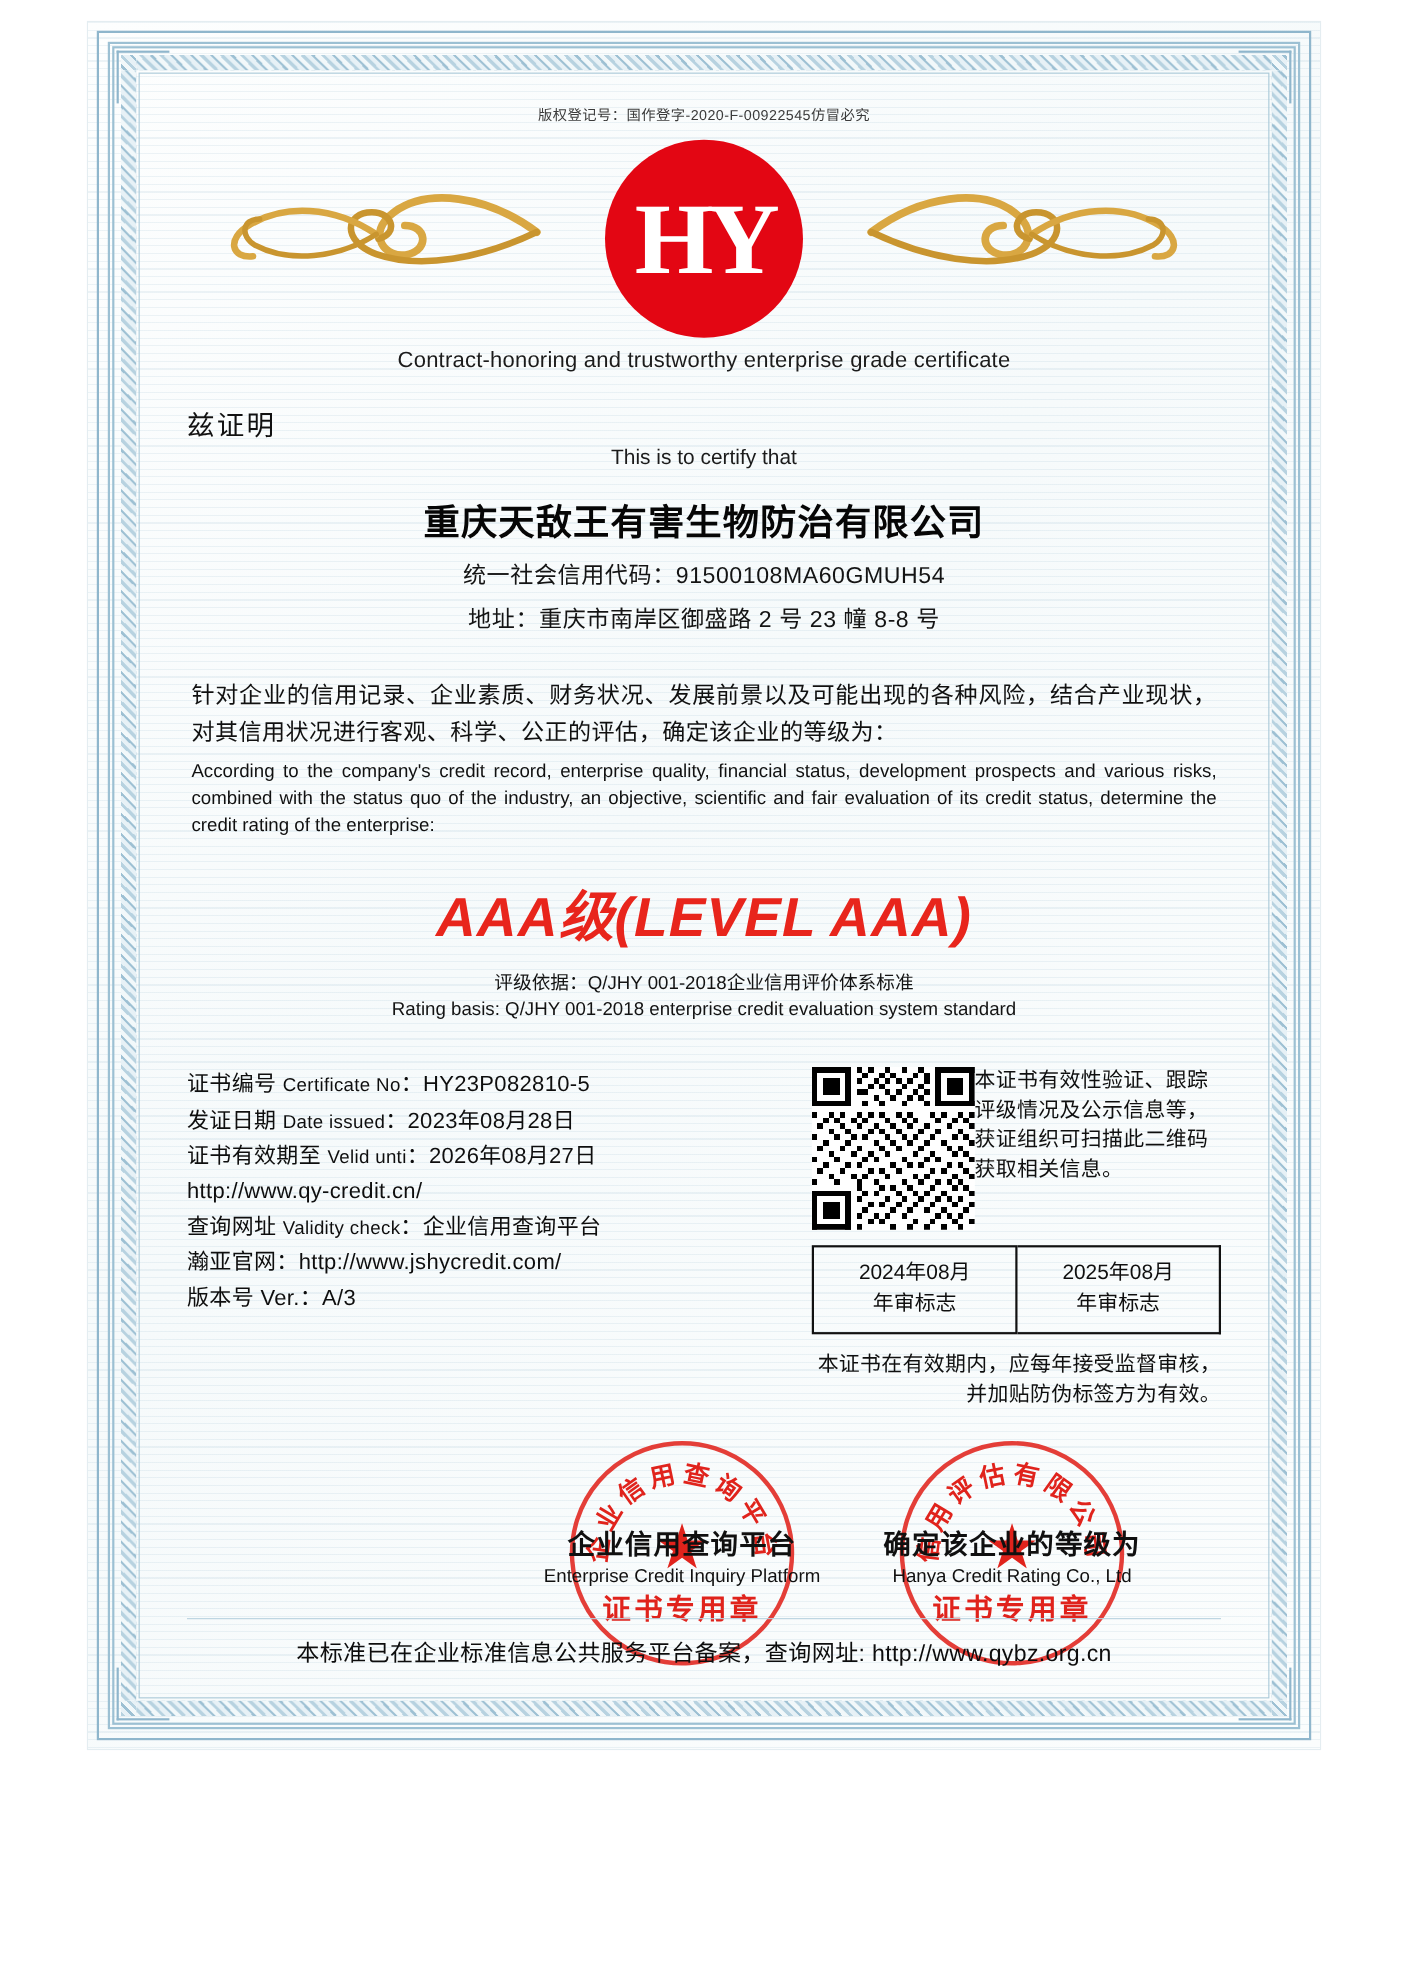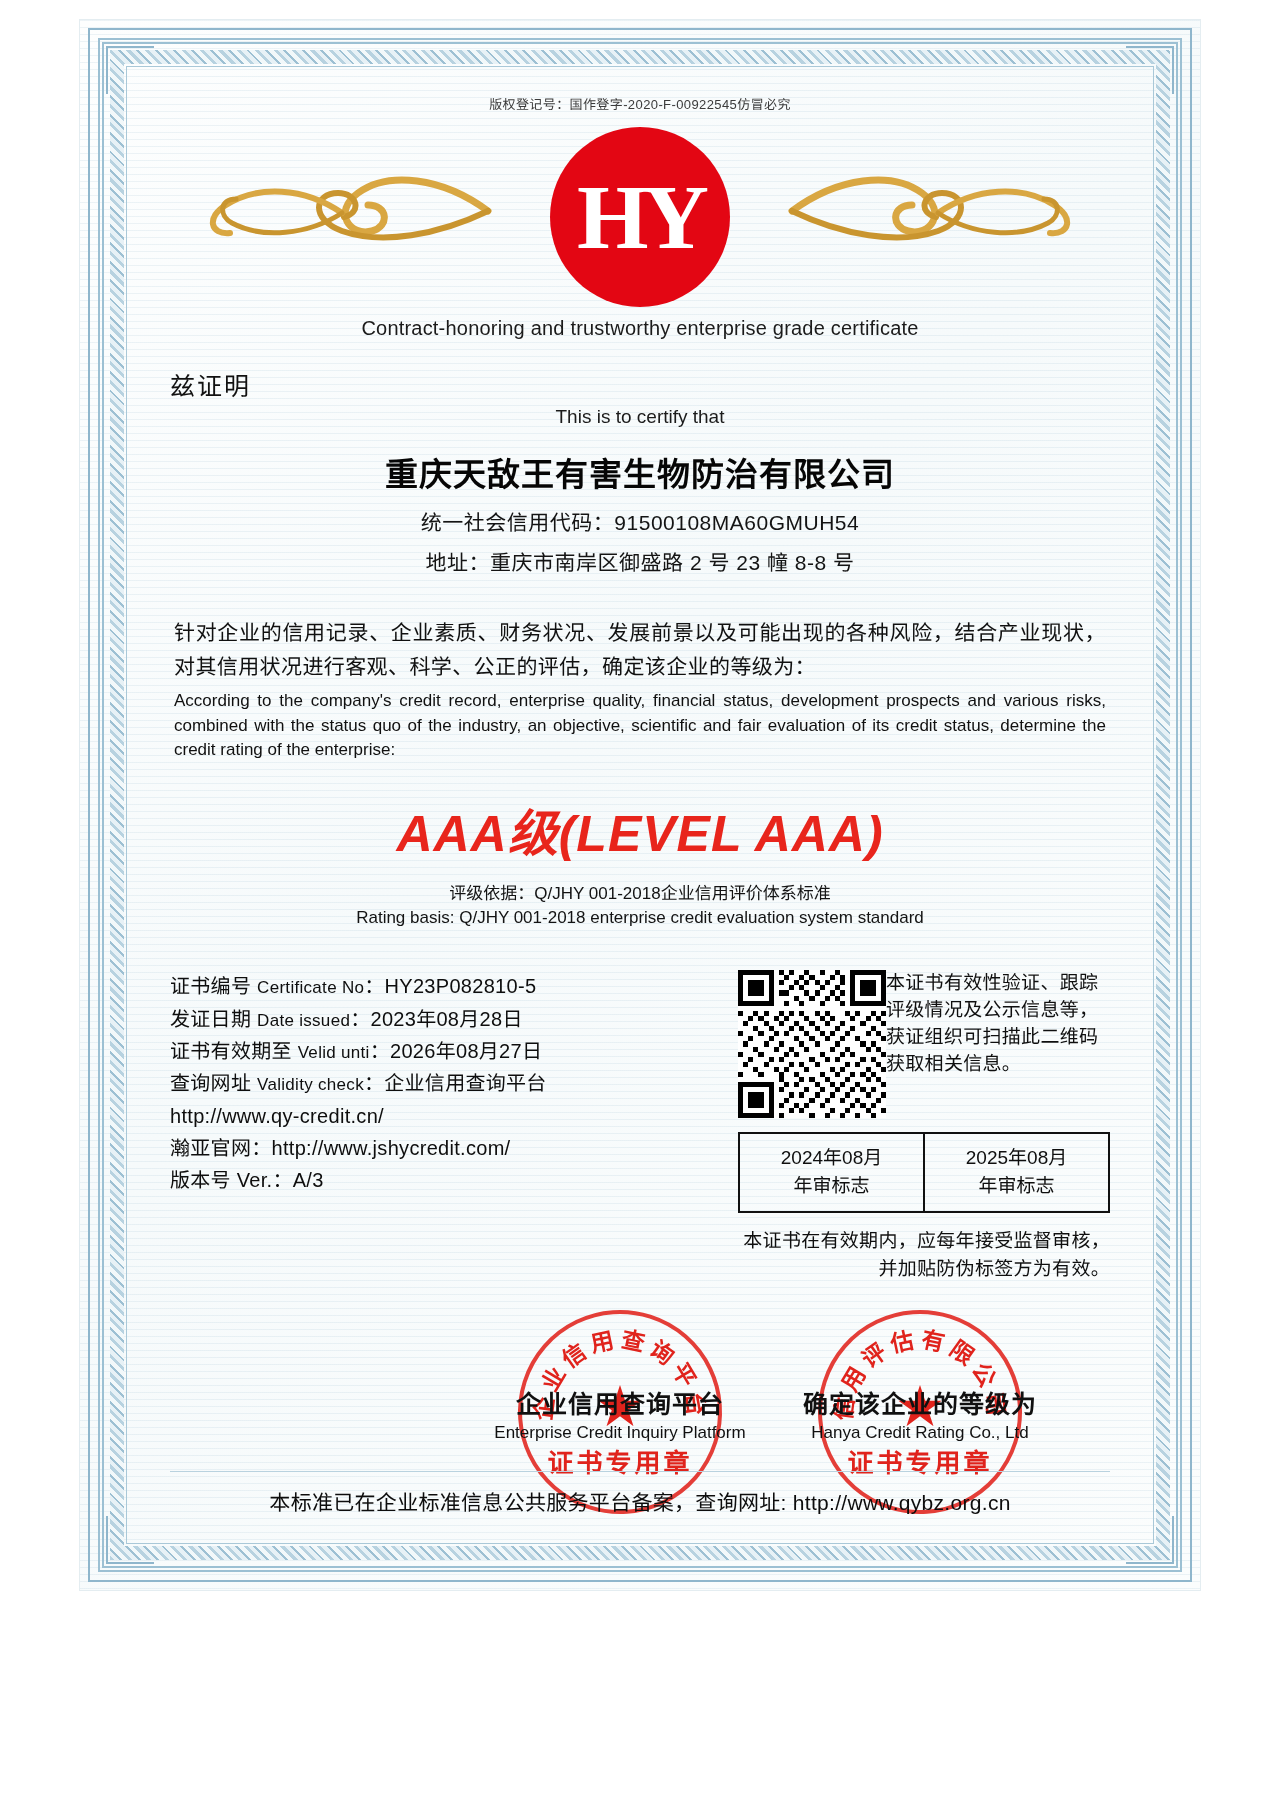--- a/index.html
+++ b/index.html
@@ -429,25 +429,25 @@
           <span class="lbl-en">Certificate No</span><span>：</span><span>HY23P082810-5</span>
         </div>
         <div>
           <span>发证日期</span>
           <span class="lbl-en">Date issued</span><span>：</span><span>2023年08月28日</span>
         </div>
         <div>
           <span>证书有效期至</span>
           <span class="lbl-en">Velid unti</span><span>：</span><span>2026年08月27日</span>
         </div>
+        <div>http://www.qy-credit.cn/</div>
         <div>
           <span>查询网址</span>
           <span class="lbl-en">Validity check</span><span>：</span><span>企业信用查询平台</span>
         </div>
-        <div>http://www.qy-credit.cn/</div>
         <div>瀚亚官网：http://www.jshycredit.com/</div>
         <div>版本号 Ver.：A/3</div>
       </div>
 
       <div class="detail-right">
         <div class="qr-line">
           <svg class="qr" viewBox="0 0 29 29" shape-rendering="crispEdges">
             <rect width="29" height="29" fill="#ffffff"></rect>
             <g fill="#000000">
               <rect x="0" y="0" width="7" height="1"></rect>

